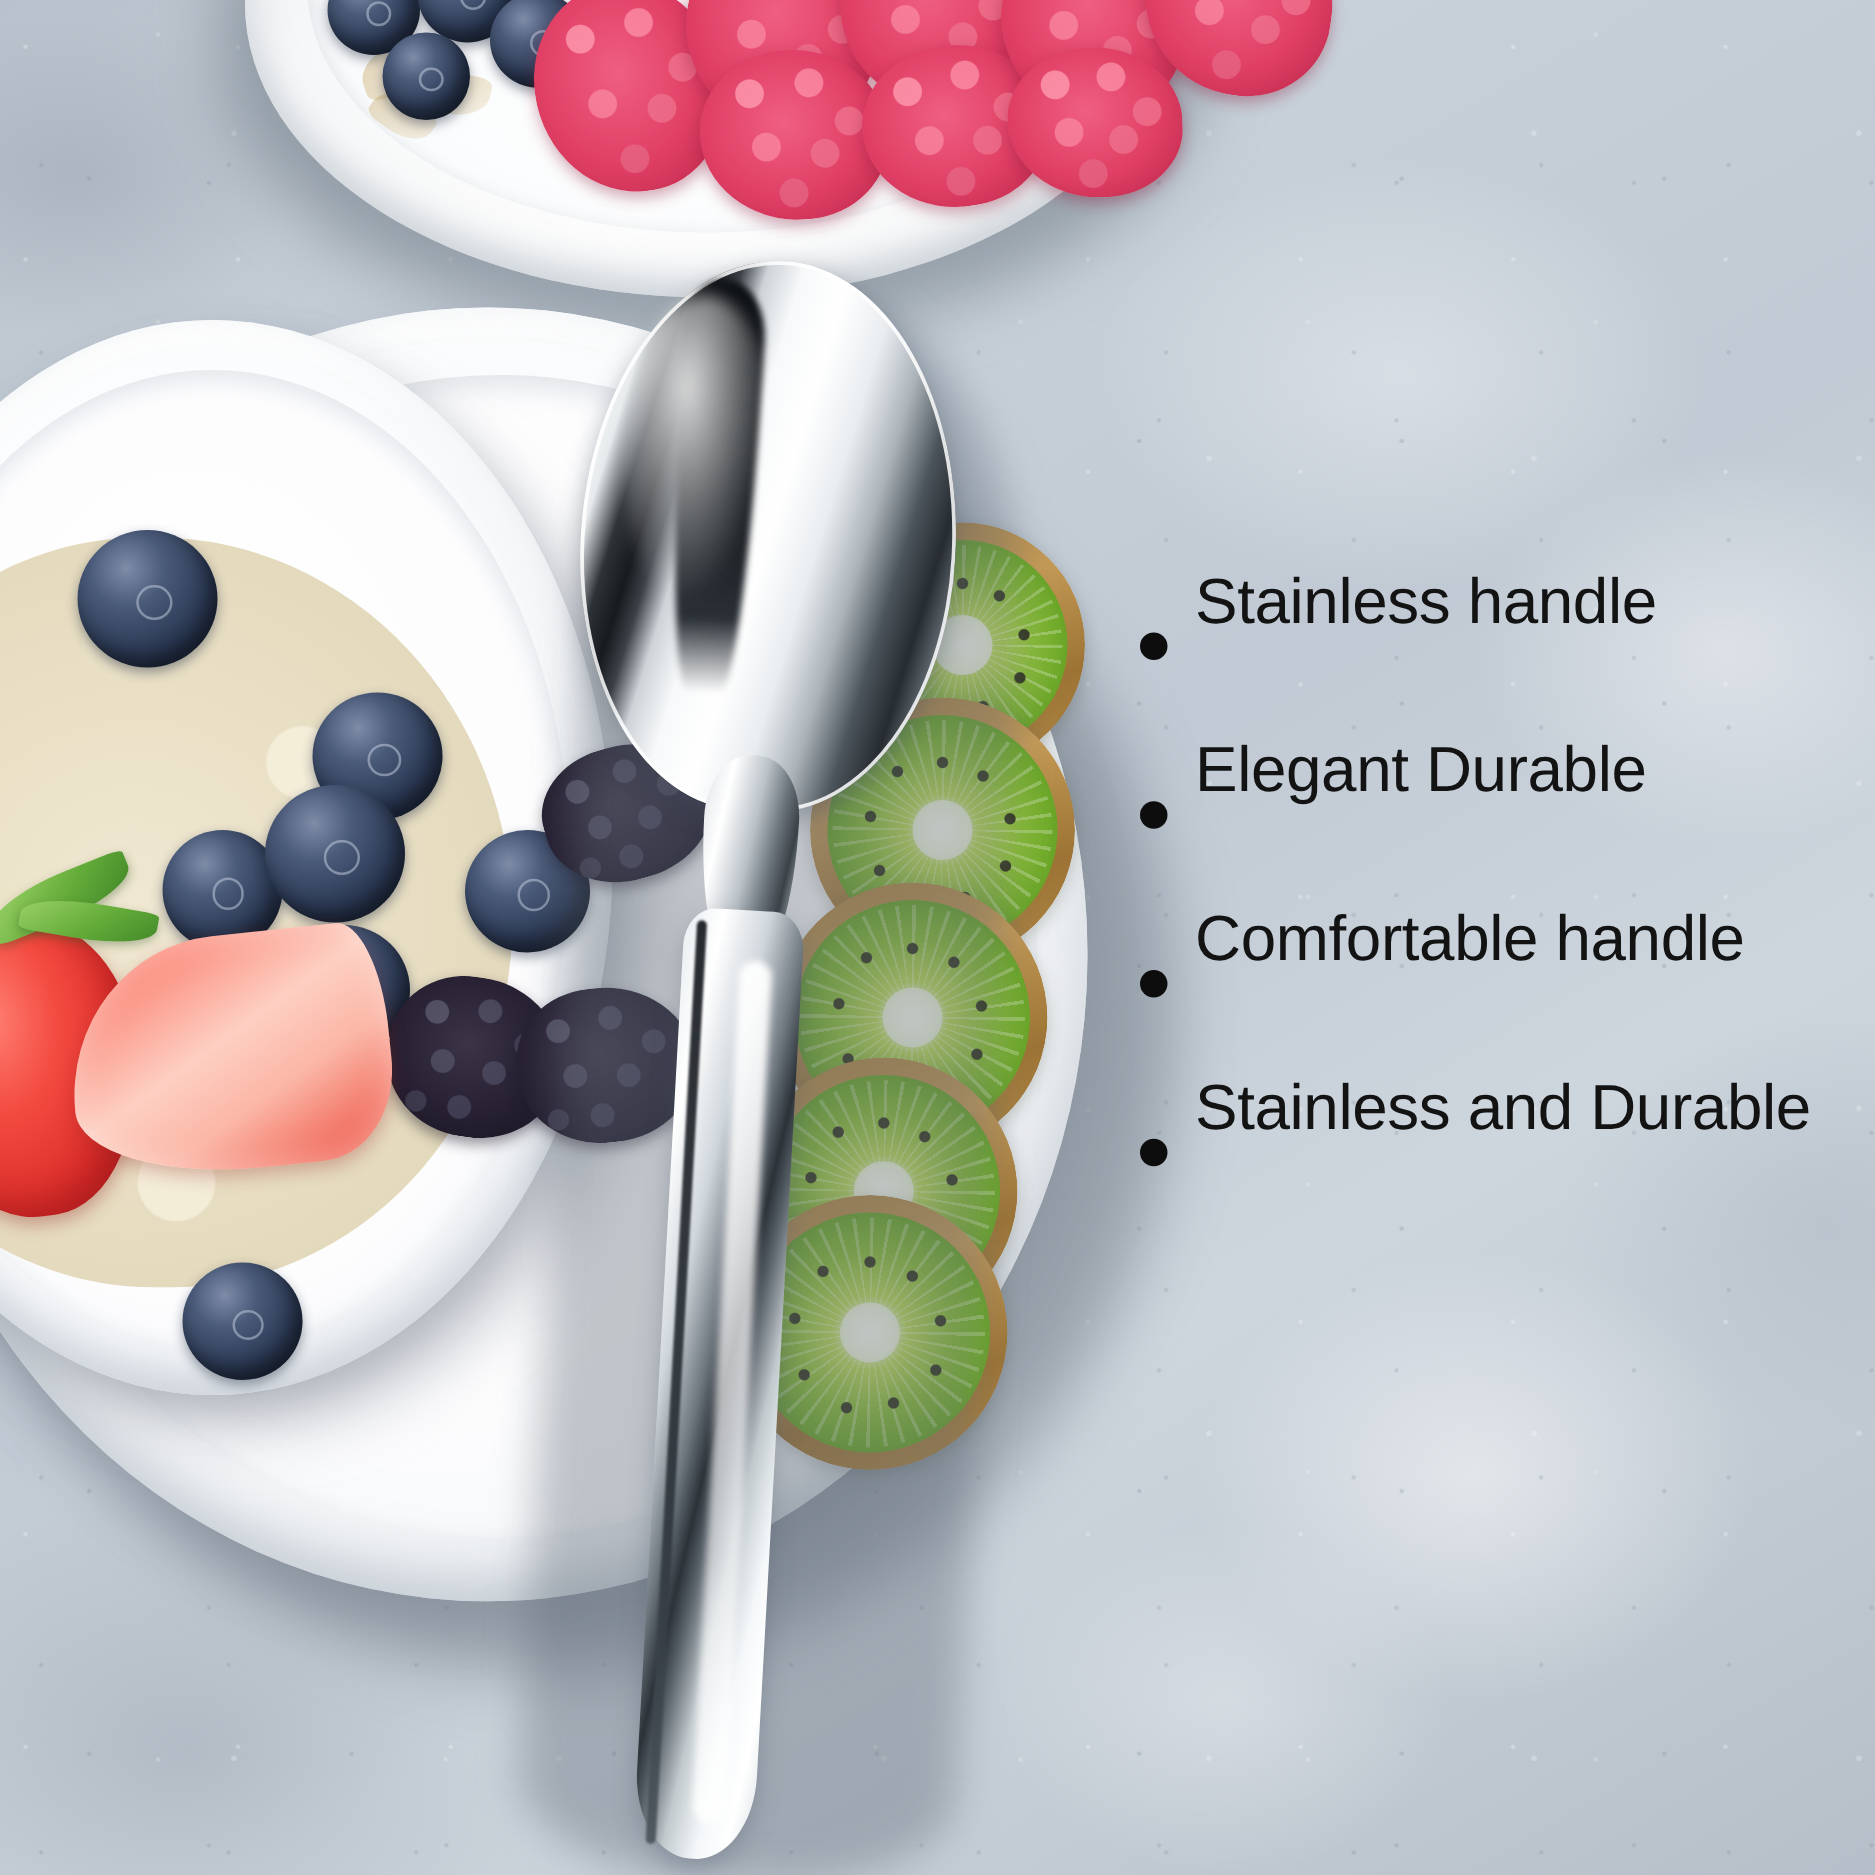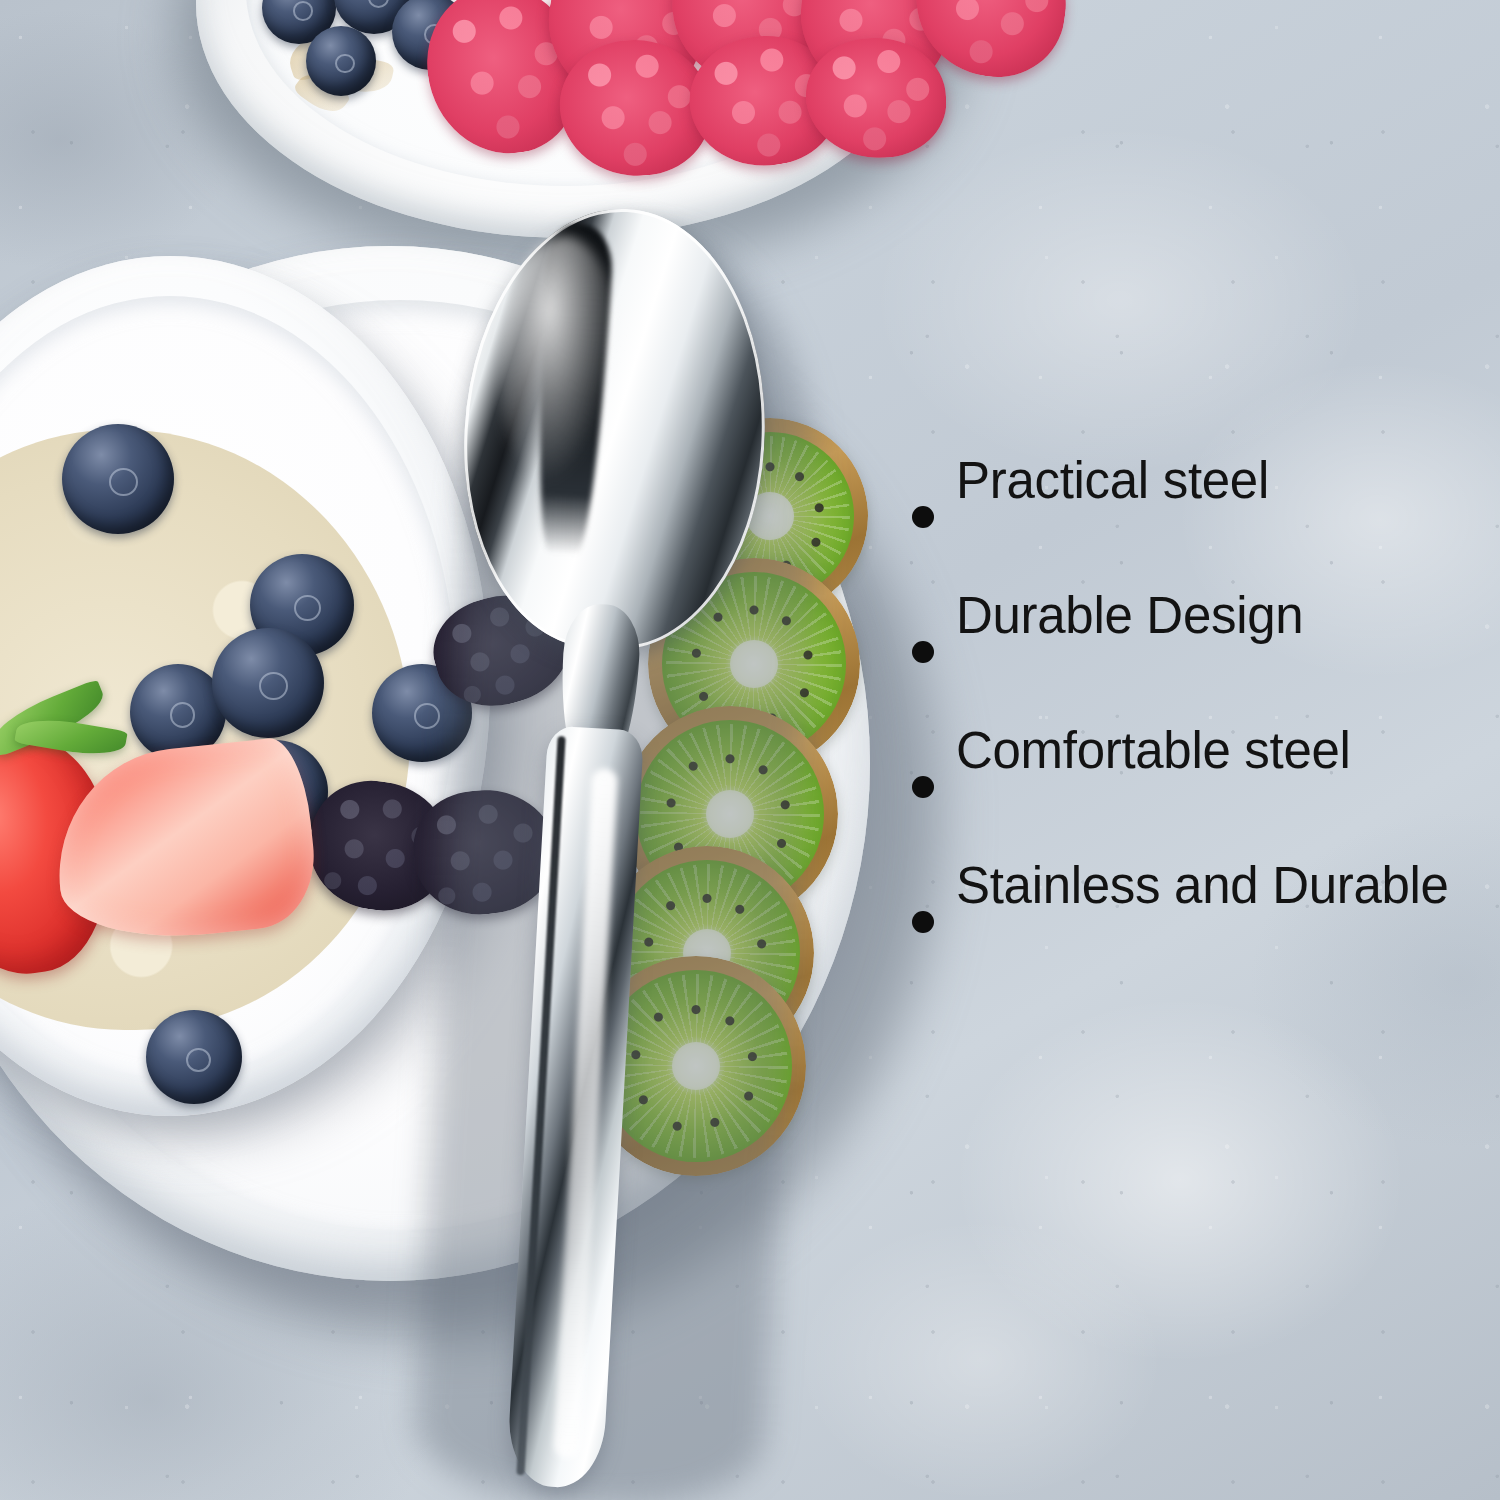--- a/index.html
+++ b/index.html
@@ -298,32 +298,32 @@
     <div class="spoon-handle"></div>
     <div class="spoon-handle-edge"></div>
     <div class="spoon-handle-hl"></div>
   </div>
 
 
   <div id="features">
 
     <div class="feature-row">
       <span class="bullet-dot"></span>
-      <span class="feature-label">Practical steel</span>
+      <span class="feature-label">Stainless handle</span>
     </div>
 
 
     <div class="feature-row">
       <span class="bullet-dot"></span>
-      <span class="feature-label">Durable Design</span>
+      <span class="feature-label">Elegant Durable</span>
     </div>
 
     <div class="feature-row">
       <span class="bullet-dot"></span>
-      <span class="feature-label">Comfortable steel</span>
+      <span class="feature-label">Comfortable handle</span>
     </div>
 
     <div class="feature-row">
       <span class="bullet-dot"></span>
       <span class="feature-label">Stainless and Durable</span>
     </div>
 
   </div>
 
 </div>

